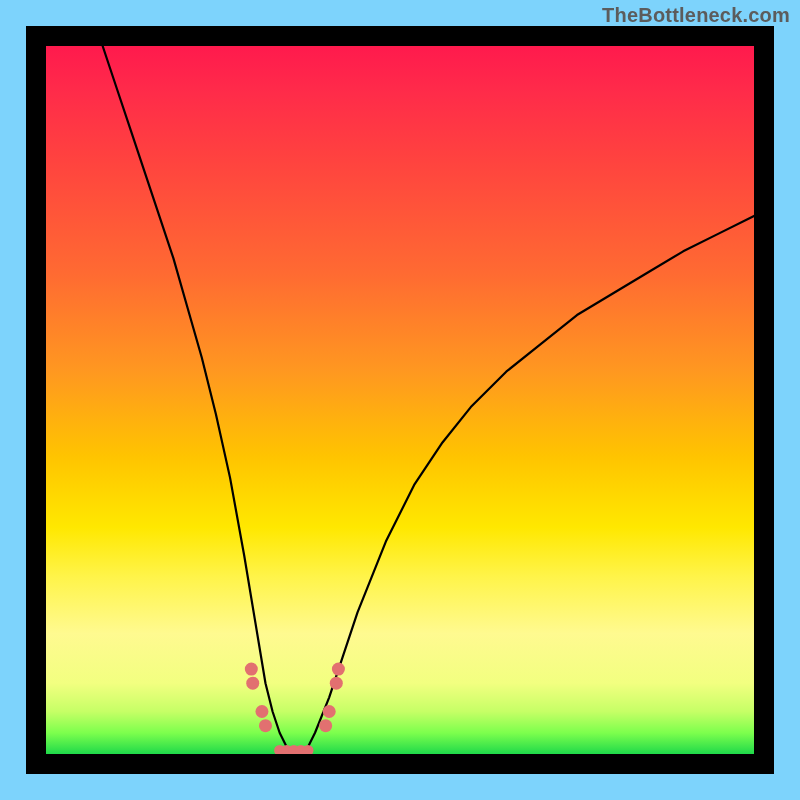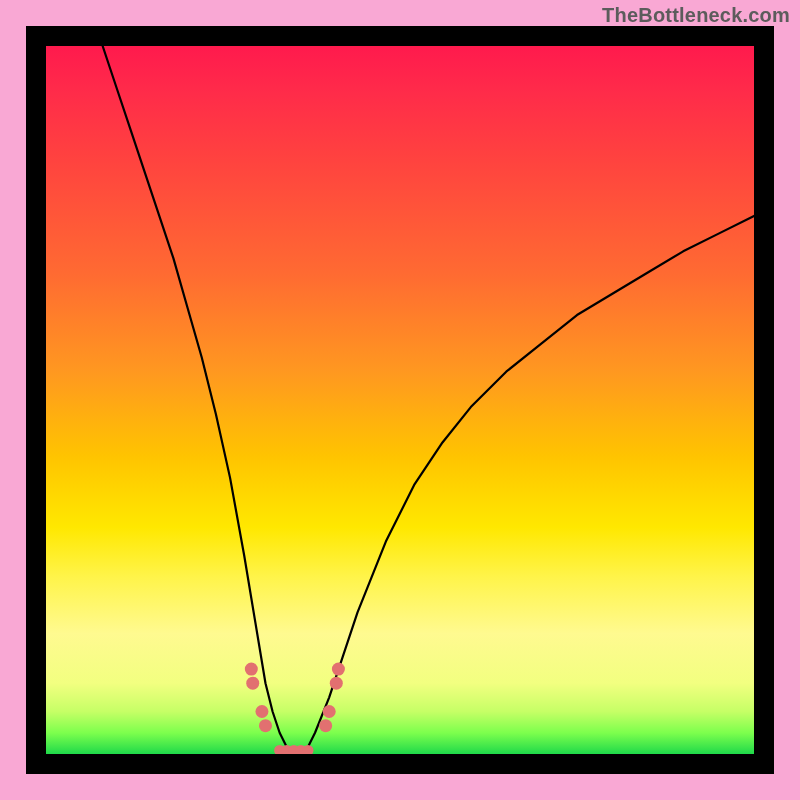--- a/index.html
+++ b/index.html
@@ -8,21 +8,21 @@
     width: 800px;
     height: 800px;
     overflow: hidden;
     background: #ffffff;
     font-family: Arial, Helvetica, sans-serif;
   }
   .canvas {
     position: relative;
     width: 800px;
     height: 800px;
-    background: #f9a8d4;
+    background: #7dd3fc;
   }
   .watermark {
     position: absolute;
     top: 4px;
     right: 10px;
     font-size: 20px;
     font-weight: 600;
     color: #5c5c5c;
     letter-spacing: 0.2px;
     z-index: 50;

